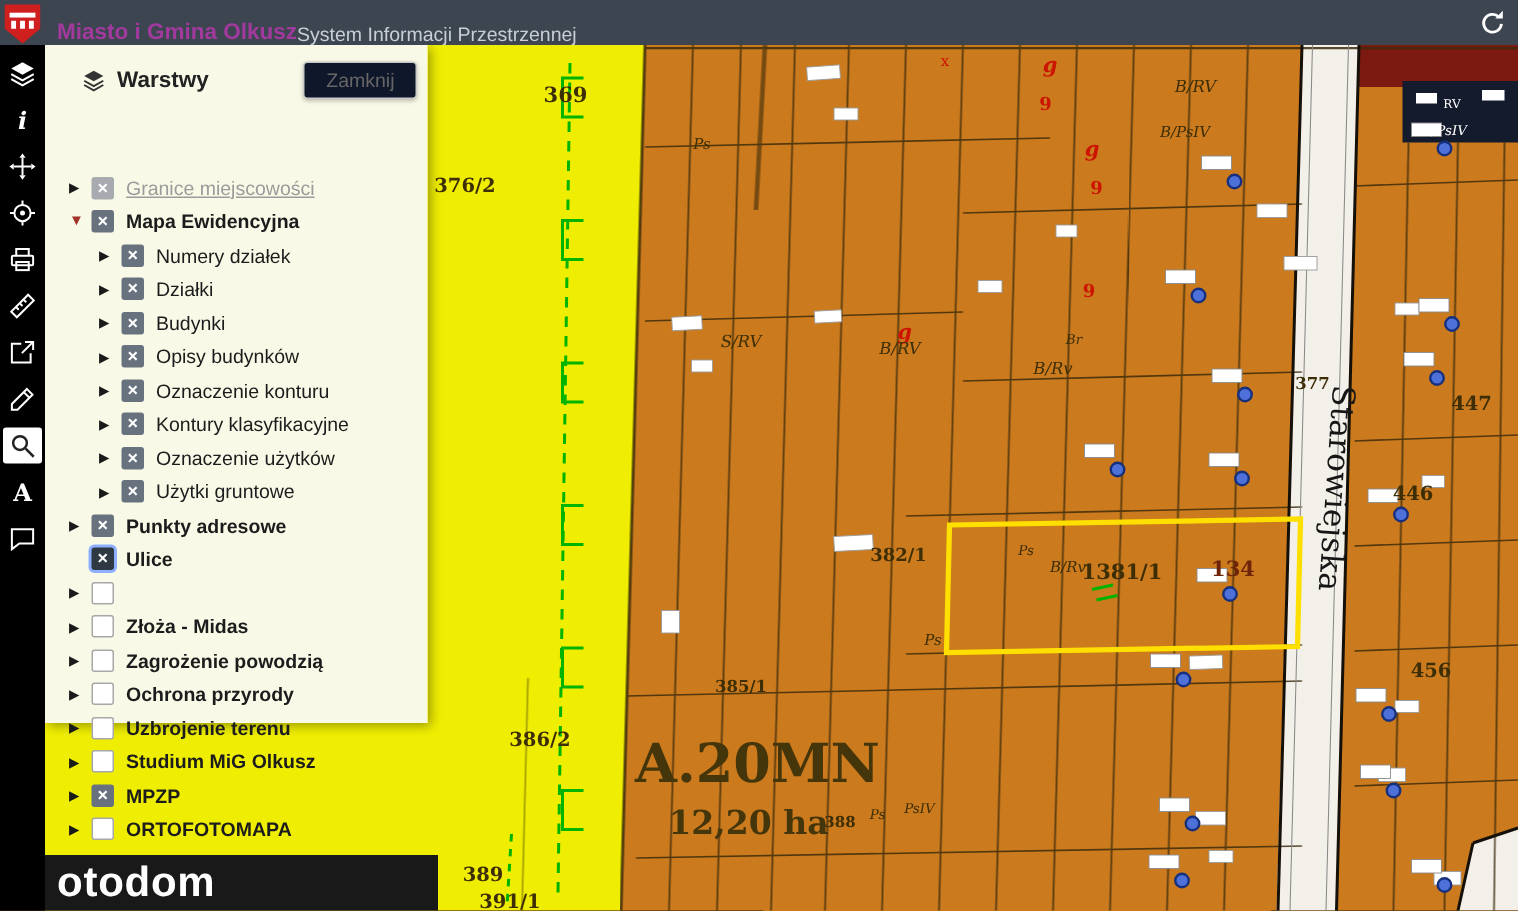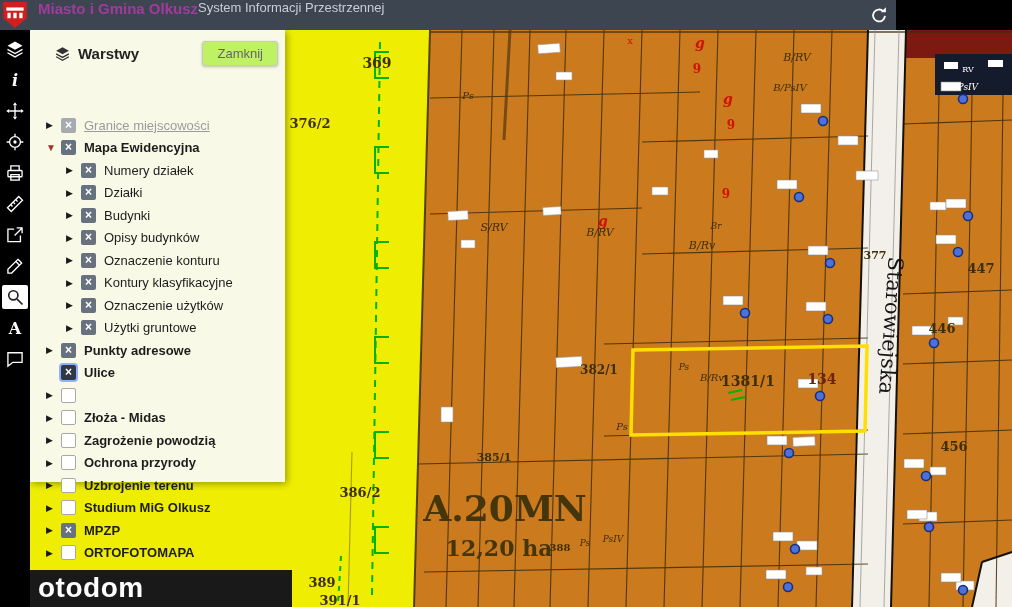--- a/index.html
+++ b/index.html
@@ -1,21 +1,21 @@
 <!DOCTYPE html>
 <html><head>
 <meta charset="utf-8">
 <style>
   html,body{margin:0;padding:0;}
   body{width:1012px;height:607px;position:relative;overflow:hidden;
        font-family:"Liberation Sans",sans-serif;background:#000;}
 
   
-  #topbar{position:absolute;left:0;top:0;width:896px;height:30px;background:#3d4551;
-          display:flex;align-items:flex-start;z-index:60;}
+  #topbar{position:absolute;left:0;top:0;width:1012px;height:30px;background:#3d4551;
+          display:flex;align-items:flex-end;z-index:60;}
   #logo{width:26px;height:28px;margin-left:2px;margin-top:1px;flex:0 0 auto;}
   #title{color:#a23a9e;font-size:15px;font-weight:bold;margin-left:10px;white-space:nowrap;}
   #subtitle{color:#c9ced6;font-size:13px;white-space:nowrap;}
   #refresh{position:absolute;right:6px;top:4px;width:22px;height:22px;cursor:pointer;}
 
   
   #side-toolbar{position:absolute;left:0;top:30px;width:30px;height:577px;background:#000;
           z-index:55;display:flex;flex-direction:column;align-items:center;padding-top:7px;gap:7px;box-sizing:border-box;}
   .tool{width:26px;height:24px;display:flex;align-items:center;justify-content:center;}
   .tool svg{width:20px;height:20px;display:block;}
@@ -24,21 +24,21 @@
 
   
   #map-svg{position:absolute;left:30px;top:30px;z-index:10;}
 
   
   #panel{position:absolute;left:30px;top:30px;width:255px;height:452px;
          background:rgba(250,250,250,0.93);z-index:30;box-shadow:2px 2px 7px rgba(0,0,0,.35);}
   #panel-title{position:absolute;top:15px;left:24px;display:flex;gap:7px;align-items:center;
          font-weight:bold;font-size:15px;color:#222;}
   #panel-title svg{width:17px;height:17px;}
-  #close-btn{position:absolute;top:11px;right:7px;background:#bef264;border:1px solid #c9c9c9;
+  #close-btn{position:absolute;top:11px;right:7px;background:#0f172a;border:1px solid #c9c9c9;
          border-radius:3px;padding:4px 14px;font-size:13px;color:#666;box-shadow:0 1px 3px rgba(0,0,0,.25);cursor:pointer;}
   #layer-list{position:absolute;top:84px;left:0;right:0;}
   .layer-row{display:flex;align-items:center;height:22.5px;padding-left:16px;font-size:13px;color:#1c1c1c;}
   .layer-row.lvl1{padding-left:36px;}
   .arrow{width:15px;font-size:9px;color:#1a1a1a;flex:0 0 auto;}
   .arrow.down{color:#a03228;font-size:10px;}
   .cb{width:15px;height:15px;border-radius:2px;margin-right:8px;box-sizing:border-box;flex:0 0 auto;
       text-align:center;font:bold 12px/14px "Liberation Sans",sans-serif;}
   .cb.on{background:#68727e;color:#fff;}
   .cb.on.dim{background:#a7abb0;}

